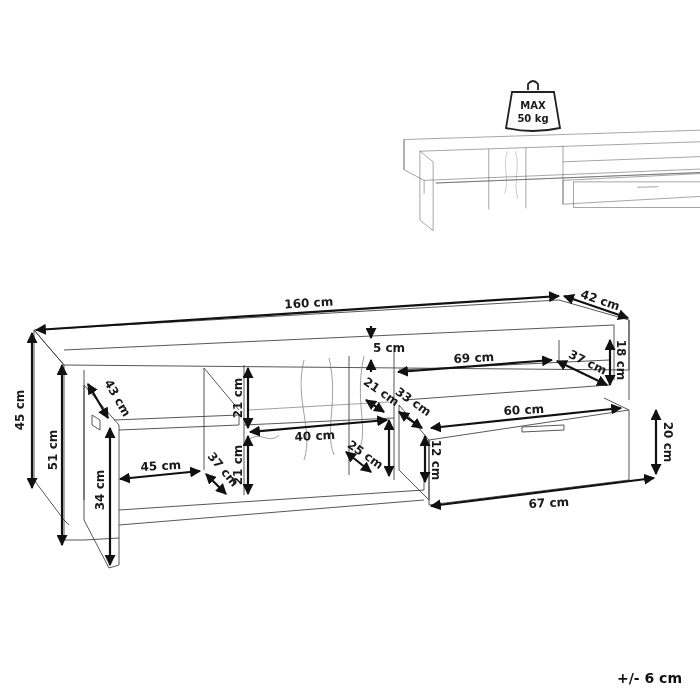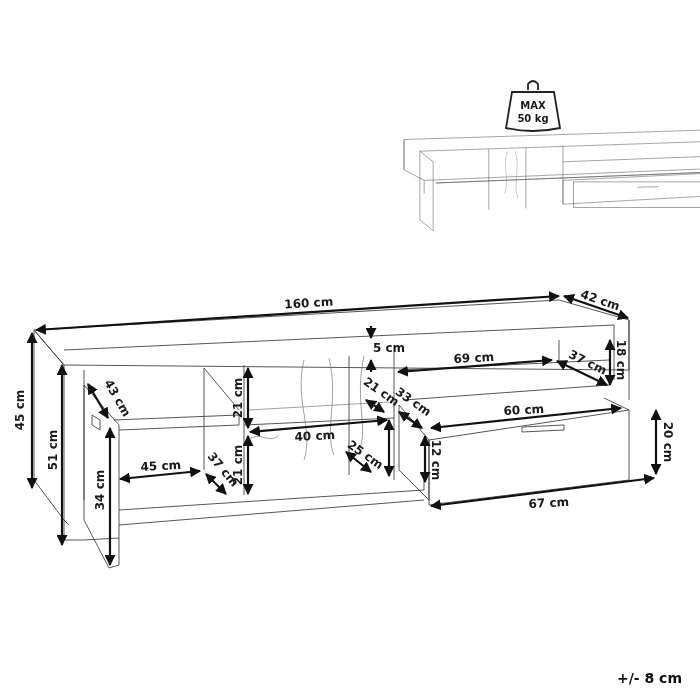--- a/index.html
+++ b/index.html
@@ -127,13 +127,13 @@
     <text x="613" y="360" font-size="12" text-anchor="middle" transform="rotate(90 613 360)">18 cm</text>
     <text x="407" y="405" font-size="12" text-anchor="middle" transform="rotate(35 407 405)">33 cm</text>
     <text x="520" y="414" font-size="12" text-anchor="middle" transform="rotate(-3 520 414)">60 cm</text>
     <text x="428" y="460" font-size="12" text-anchor="middle" transform="rotate(90 428 460)">12 cm</text>
     <text x="660" y="442" font-size="12" text-anchor="middle" transform="rotate(90 660 442)">20 cm</text>
     <text x="545" y="507" font-size="12" text-anchor="middle" transform="rotate(-3 545 507)">67 cm</text>
   </g>
 </svg>
 </div>
 
-<div class="tol">+/- 8 cm</div>
+<div class="tol">+/- 6 cm</div>
 
 </body></html>

